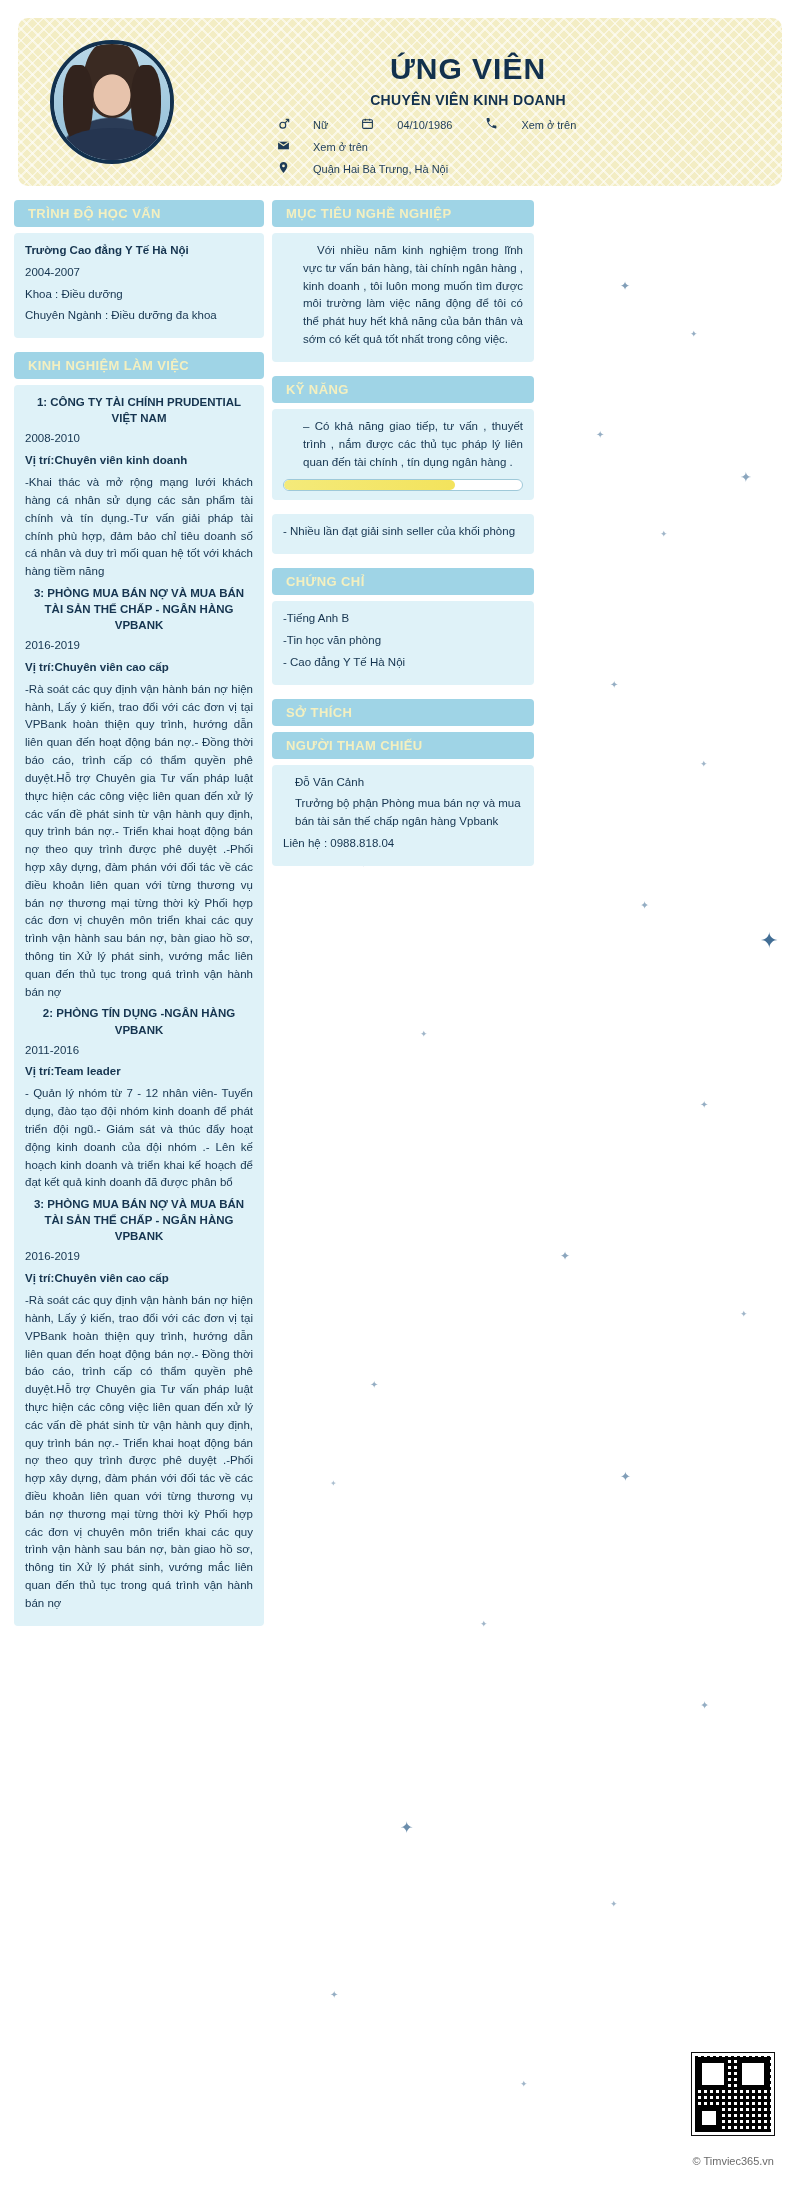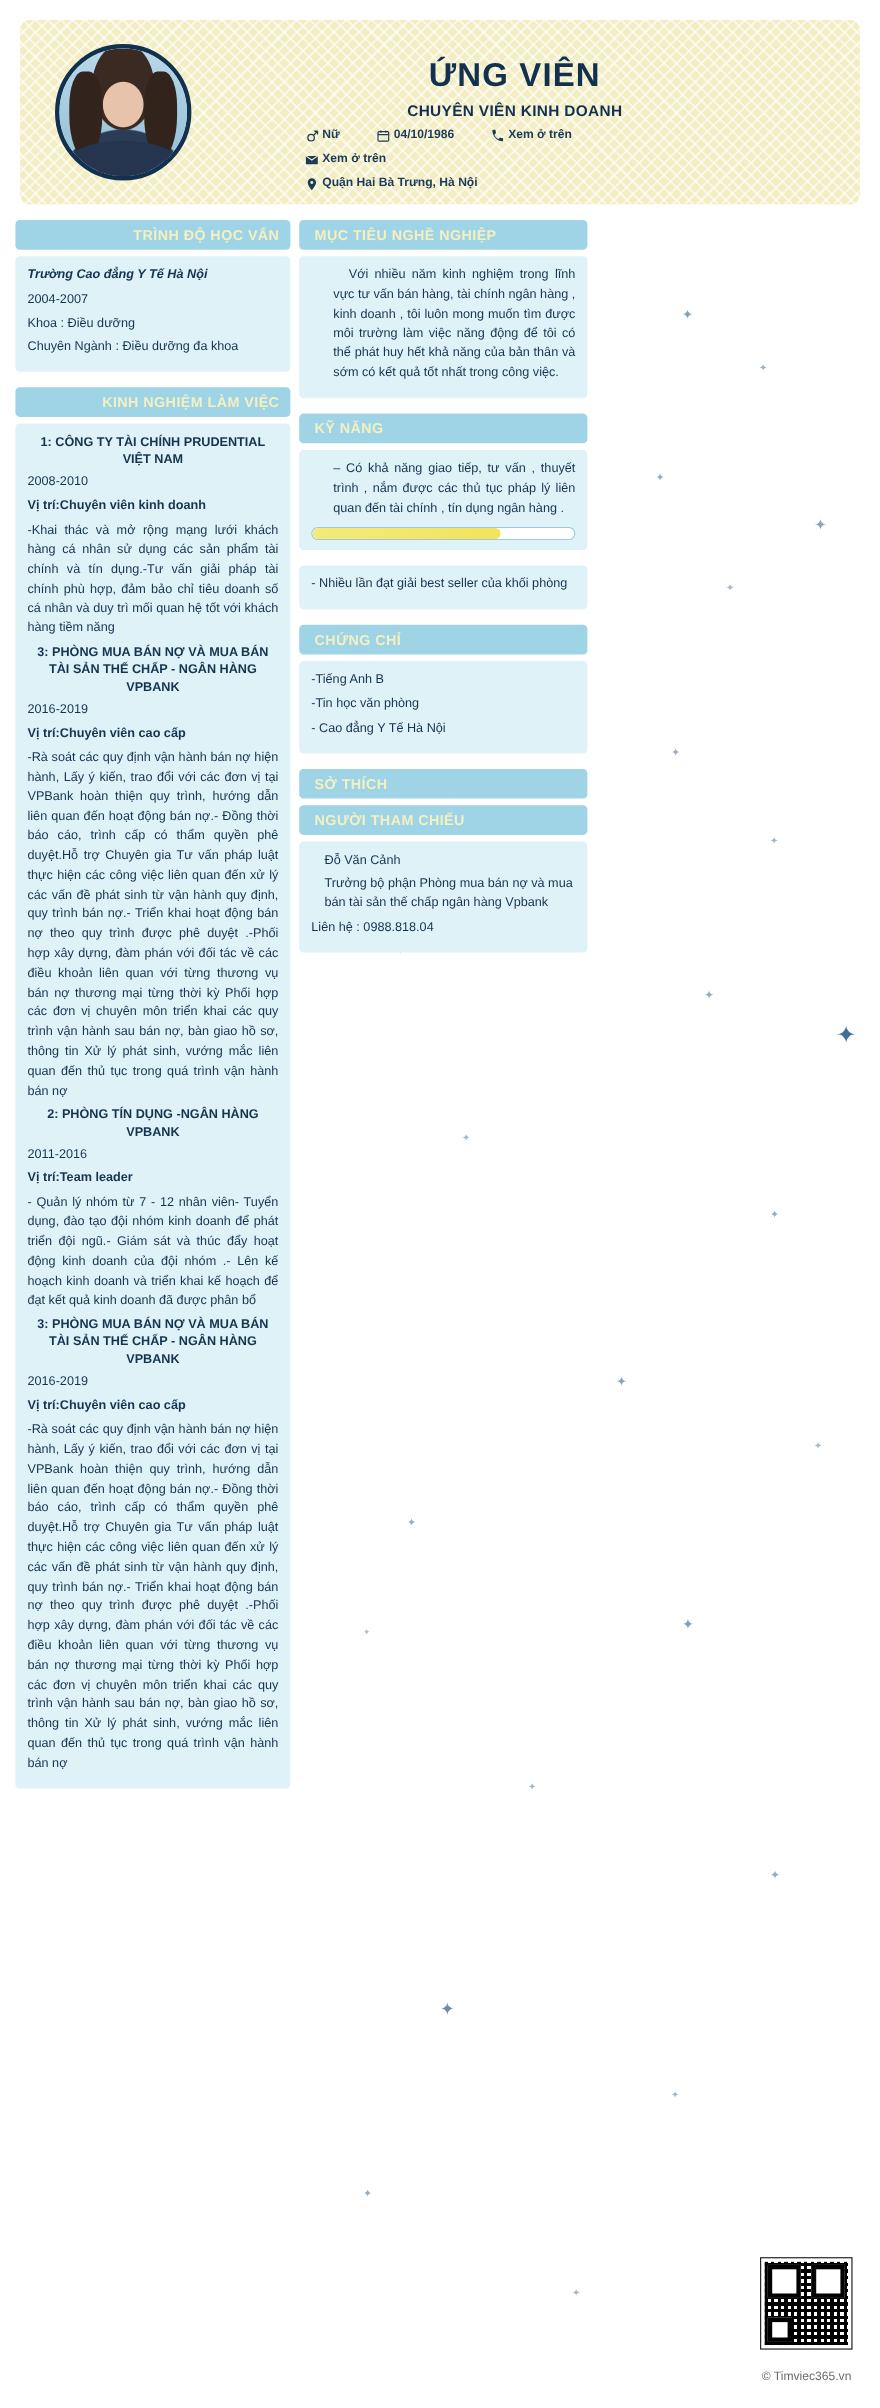--- a/index.html
+++ b/index.html
@@ -97,21 +97,21 @@
     width: 440px;
     font-size: 11px;
     color: #1d3b57;
   }
   .info-line {
     display: flex;
     align-items: center;
     gap: 6px;
     margin-bottom: 7px;
   }
-  .info-item { display:flex; align-items:flex-start; gap:2px;font-weight:bold; }
+  .info-item { display:flex; align-items:flex-end; gap:22px; }
   .info-item + .info-item { margin-left: 26px; }
   .ico {
     display:inline-flex; align-items:center; justify-content:center;
     width:15px; height:15px; color:#1d3b57;
   }
   .ico svg { display:block; }
 
   
   .left-col {
     position: absolute;
@@ -133,34 +133,34 @@
     border-radius: 4px;
     padding: 6px 10px 6px 14px;
     margin-bottom: 6px;
   }
   .sec-title {
     font-size: 13px;
     font-weight: bold;
     color: #f4f0c0;
     letter-spacing: .4px;
   }
-  .sec-left .sec-title { text-align: right; color:#f4f0c0; }
+  .sec-left .sec-title { text-align: left; color:#f4f0c0; }
   .sec-left { background:#9fd4e6; }
 
   .panel {
     background: #dff2f8;
     border-radius: 4px;
     padding: 9px 11px;
     margin-bottom: 14px;
     font-size: 11.5px;
     color: #15344f;
     line-height: 1.55;
   }
   .panel p { margin: 0 0 4px 0; }
-  .panel .b { font-weight: bold; font-style: italic; }
+  .panel .b { font-weight: bold; }
   .panel .just { text-align: justify; margin-left: 20px; }
 
   .edu-line { margin: 0 0 2px 0; }
 
   .job-title {
     font-weight: bold;
     text-align: center;
     margin: 0 0 3px 0;
     line-height: 1.4;
   }
@@ -387,21 +387,21 @@
       <div class="sec-title">KỸ NĂNG</div>
     </div>
     <div class="panel">
       <p class="just">– Có khả năng giao tiếp, tư vấn , thuyết trình , nắm được các thủ tục pháp lý liên quan đến tài chính , tín dụng ngân hàng .</p>
       <div class="skill-bar-wrap">
         <div class="skill-bar" id="skillbar" style="width: 72%;"></div>
       </div>
     </div>
 
     <div class="panel">
-      <p class="bullet-line">- Nhiều lần đạt giải best seller của khối phòng</p>
+      <p class="bullet-line">- Nhiều lần đạt giải sinh seller của khối phòng</p>
     </div>
 
     <div class="sec">
       <div class="sec-title">CHỨNG CHỈ</div>
     </div>
     <div class="panel">
       <p class="bullet-line">-Tiếng Anh B</p>
       <p class="bullet-line">-Tin học văn phòng</p>
       <p class="bullet-line">- Cao đẳng Y Tế Hà Nội</p>
     </div>

